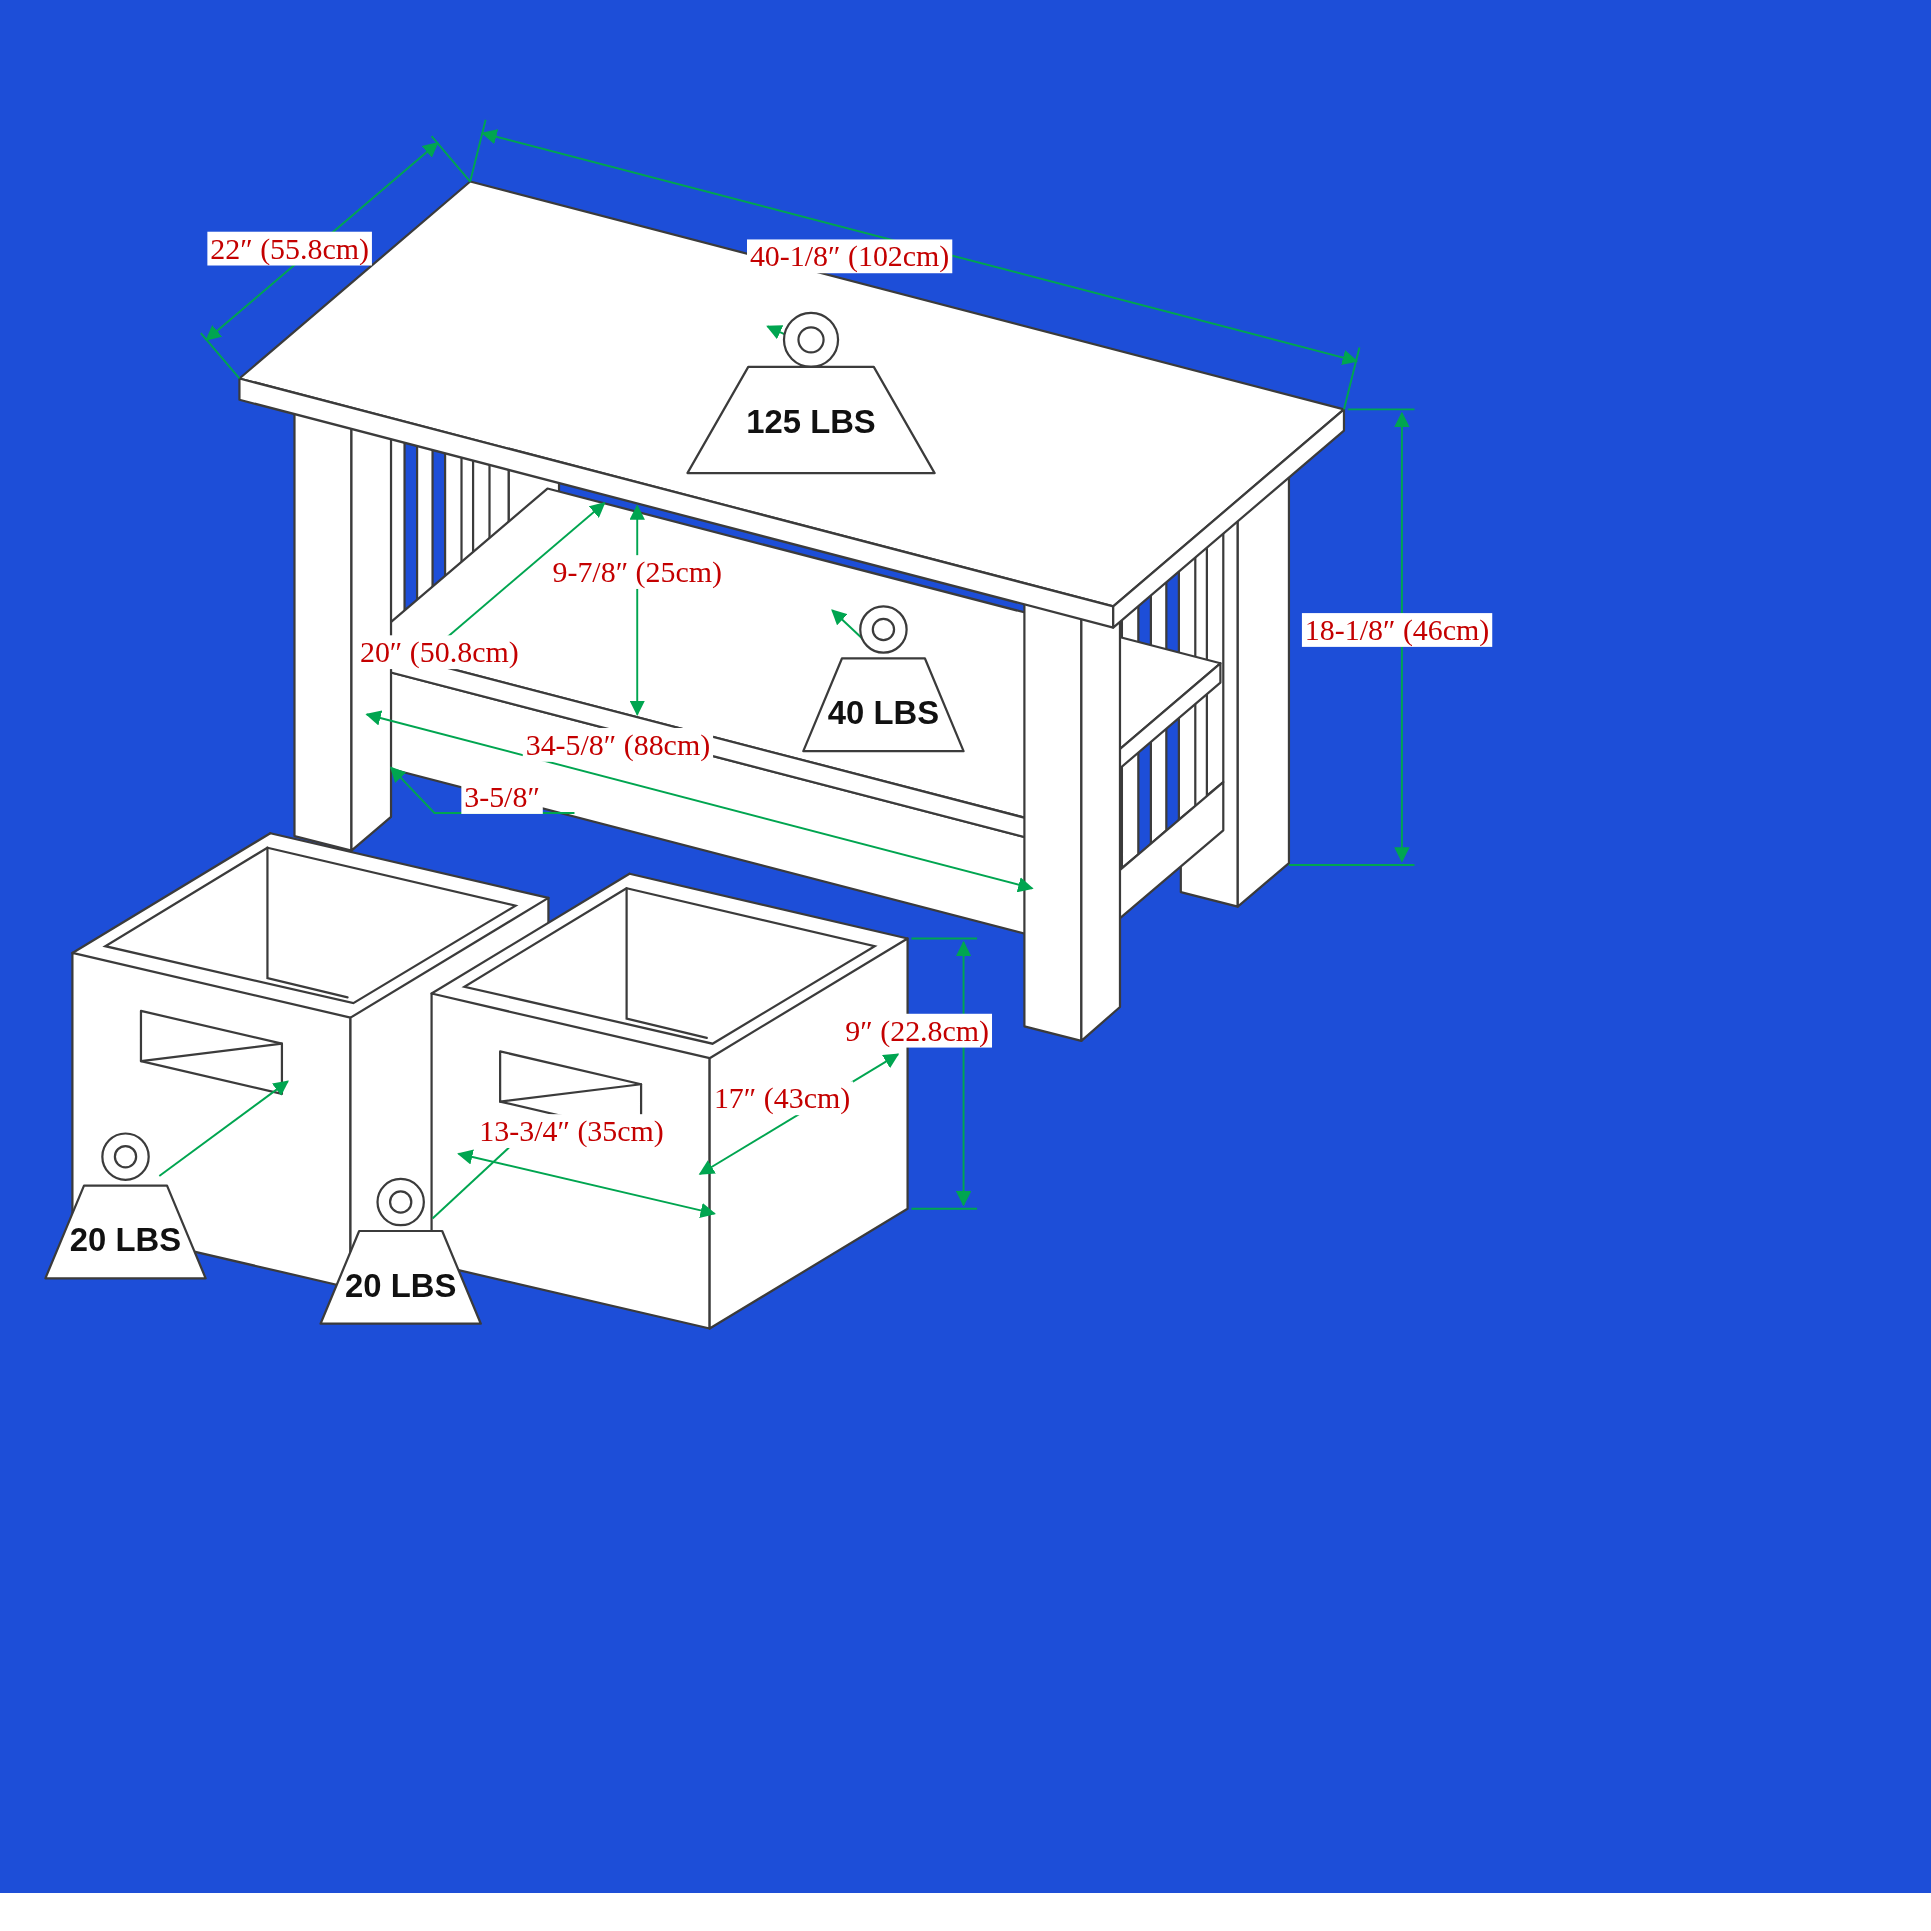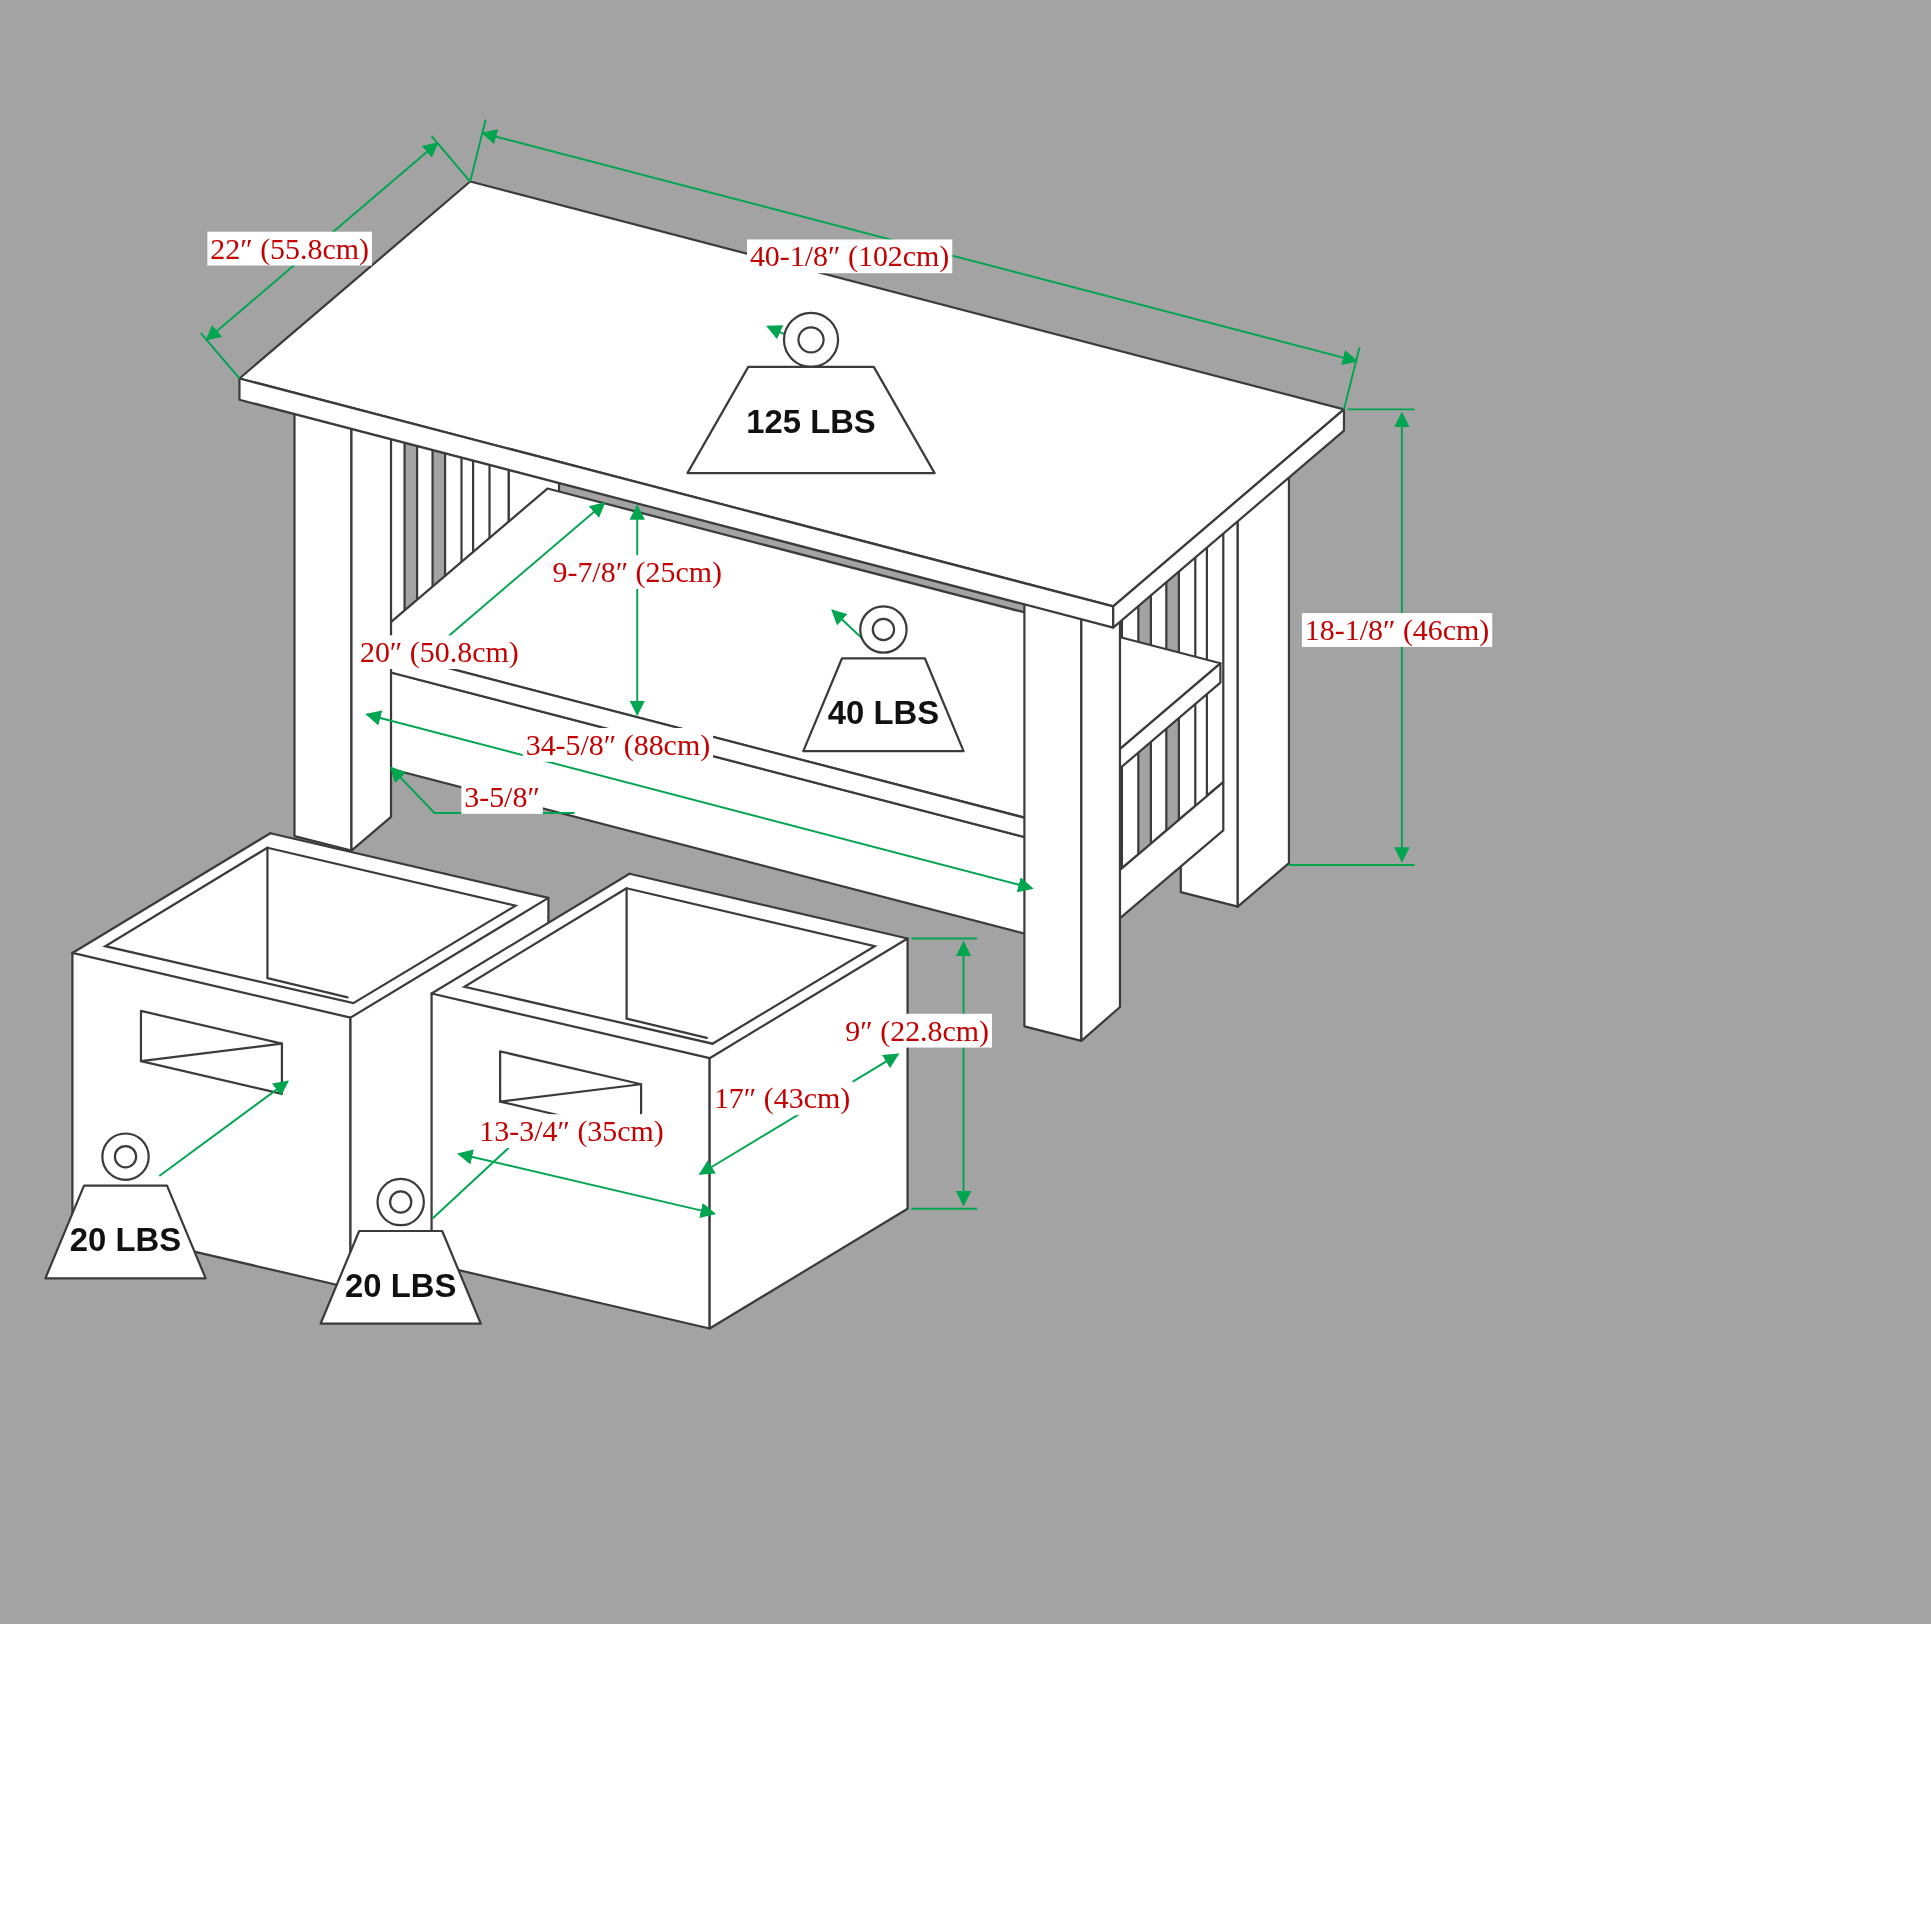--- a/index.html
+++ b/index.html
@@ -1,16 +1,16 @@
 <!DOCTYPE html>
 <html><head>
 <meta charset="utf-8">
 <style>
   html,body{margin:0;padding:0;background:#ffffff;}
-  .stage{position:relative;width:1931px;height:1624px;background:#a3a3a3;overflow:hidden;}
+  .stage{position:relative;width:1931px;height:1893px;background:#1d4ed8;overflow:hidden;}
   svg{display:block;}
   .ln{fill:#ffffff;stroke:#3b3b3b;stroke-width:2.3;stroke-linejoin:round;}
   .lo{fill:none;stroke:#3b3b3b;stroke-width:2.3;stroke-linecap:round;}
   .fw{fill:#ffffff;stroke:none;}
   .g{fill:none;stroke:#00a550;stroke-width:2;}
   .ga{marker-start:url(#ar);marker-end:url(#ar);}
   .ge{marker-end:url(#ar);}
   .gs{marker-start:url(#ar);}
   .dim{fill:#c40000;font:31px "Liberation Serif","DejaVu Serif",serif;text-anchor:middle;}
   .wt{fill:#111111;font:bold 34px "Liberation Sans","DejaVu Sans",sans-serif;text-anchor:middle;}

